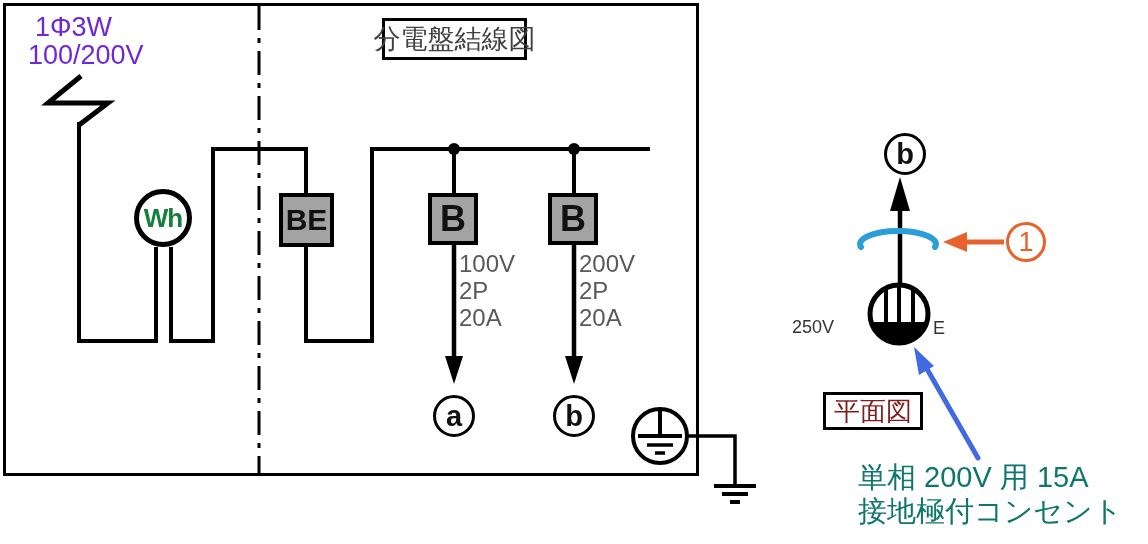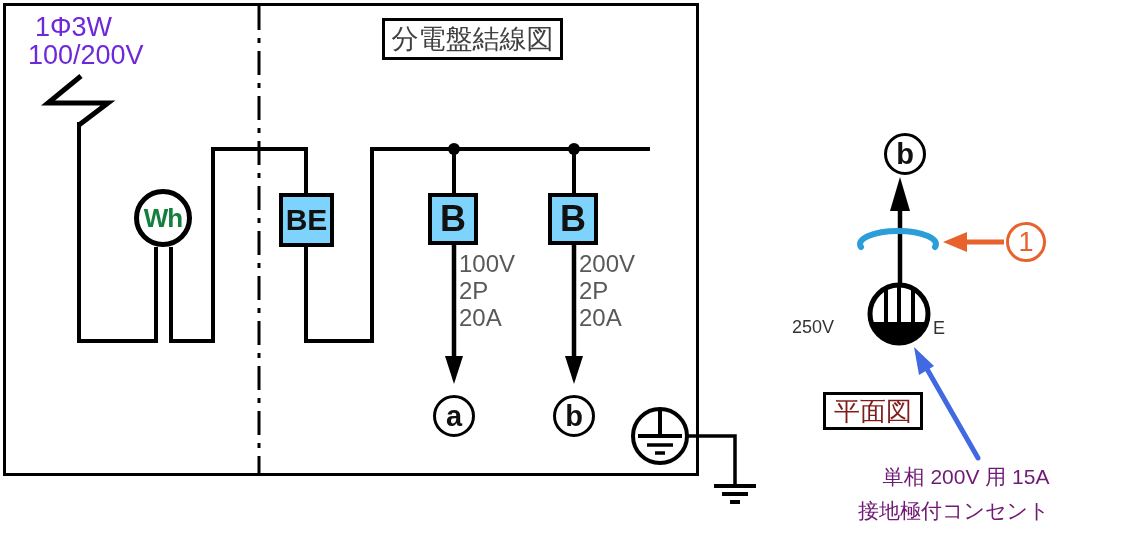--- a/index.html
+++ b/index.html
@@ -9,38 +9,38 @@
   }
   #linework{position:absolute;left:0;top:0;}
   .abs{position:absolute;}
   .gray-label{color:#6d28d9;font-size:27px;line-height:28px;white-space:nowrap;}
   .titlebox{
     border:3px solid #000;color:#404040;display:flex;align-items:center;justify-content:center;
     box-sizing:border-box;background:#fff;white-space:nowrap;
   }
   .devicebox{
     border:4px solid #000;color:#111;display:flex;align-items:center;justify-content:center;
-    box-sizing:border-box;background:#7dd3fc;font-weight:600;
+    box-sizing:border-box;background:#a3a3a3;font-weight:600;
   }
   .circletter{
     border:3px solid #000;border-radius:50%;color:#111;display:flex;align-items:center;justify-content:center;
     box-sizing:border-box;background:#fff;font-weight:600;font-size:29px;
   }
   .meter{
     border:5px solid #000;border-radius:50%;color:#15803d;display:flex;align-items:center;justify-content:center;
     box-sizing:border-box;background:#fff;font-weight:600;font-size:26px;letter-spacing:-1px;
   }
   .specs{color:#595959;font-size:24px;line-height:27px;white-space:nowrap;}
   .specs span{display:block;}
   .callout{
     border:3px solid #E8622D;border-radius:50%;color:#E8622D;display:flex;align-items:center;justify-content:center;
     box-sizing:border-box;background:#fff;font-size:27px;
   }
   .plan-label{color:#333;font-size:18px;white-space:nowrap;}
-  .note-red{color:#701a75;font-size:21px;line-height:34px;white-space:nowrap;text-align:right;}
+  .note-red{color:#0f766e;font-size:29px;line-height:34px;white-space:nowrap;}
   .note-red span{display:block;}
 </style>
 </head>
 <body>
 
 <div id="canvas">
 
   <svg id="linework" width="1148" height="544" viewBox="0 0 1148 544">
 
     <rect x="4.5" y="4.5" width="693" height="470" fill="none" stroke="#000" stroke-width="3"></rect>
@@ -94,21 +94,21 @@
       <line x1="913" y1="289" x2="913" y2="322" stroke="#000" stroke-width="4"></line>
     </g>
 
     <line x1="978" y1="458" x2="927" y2="369" stroke="#4169E1" stroke-width="5" stroke-linecap="round"></line>
     <polygon points="914,347 934,366 919,375" fill="#4169E1"></polygon>
   </svg>
 
   <div class="abs gray-label" style="left:35px;top:13px;">1Φ3W</div>
   <div class="abs gray-label" style="left:28px;top:41px;">100/200V</div>
 
-  <div class="abs titlebox" style="left:382px;top:18px;width:181px;height:42px;font-size:27px;">分電盤結線図</div>
+  <div class="abs titlebox" style="left:382px;top:18px;width:145px;height:42px;font-size:27px;">分電盤結線図</div>
 
   <div class="abs meter" style="left:134px;top:189px;width:58px;height:58px;">Wh</div>
 
   <div class="abs devicebox" style="left:279px;top:193px;width:55px;height:54px;font-size:30px;">BE</div>
 
   <div class="abs devicebox" style="left:428px;top:193px;width:50px;height:52px;font-size:36px;">B</div>
   <div class="abs devicebox" style="left:548px;top:193px;width:50px;height:52px;font-size:36px;">B</div>
 
   <div class="abs specs" style="left:459px;top:250px;">
     <span>100V</span>

